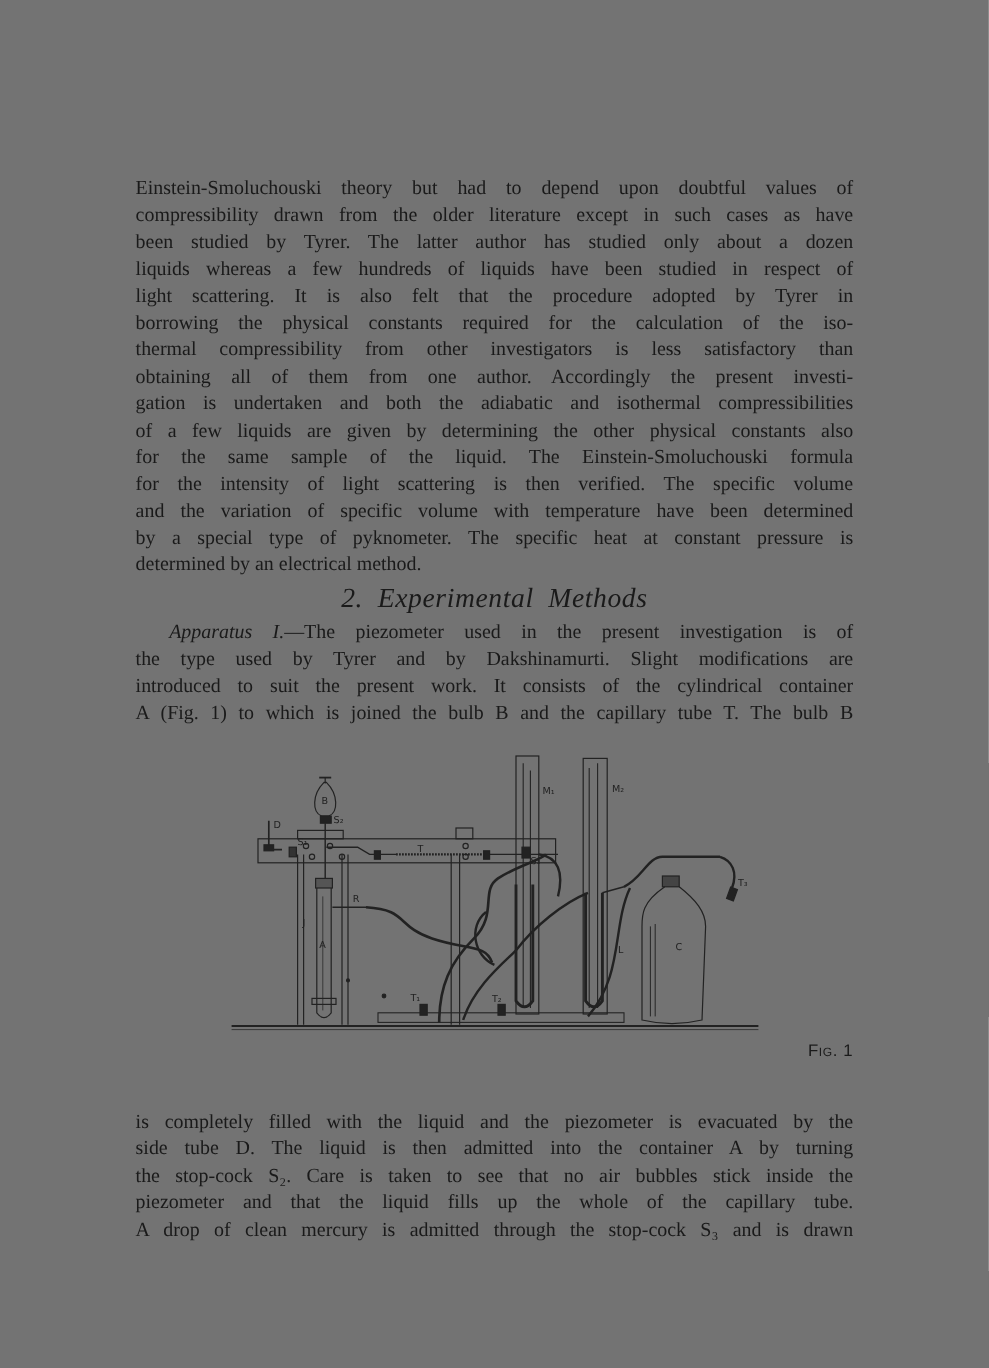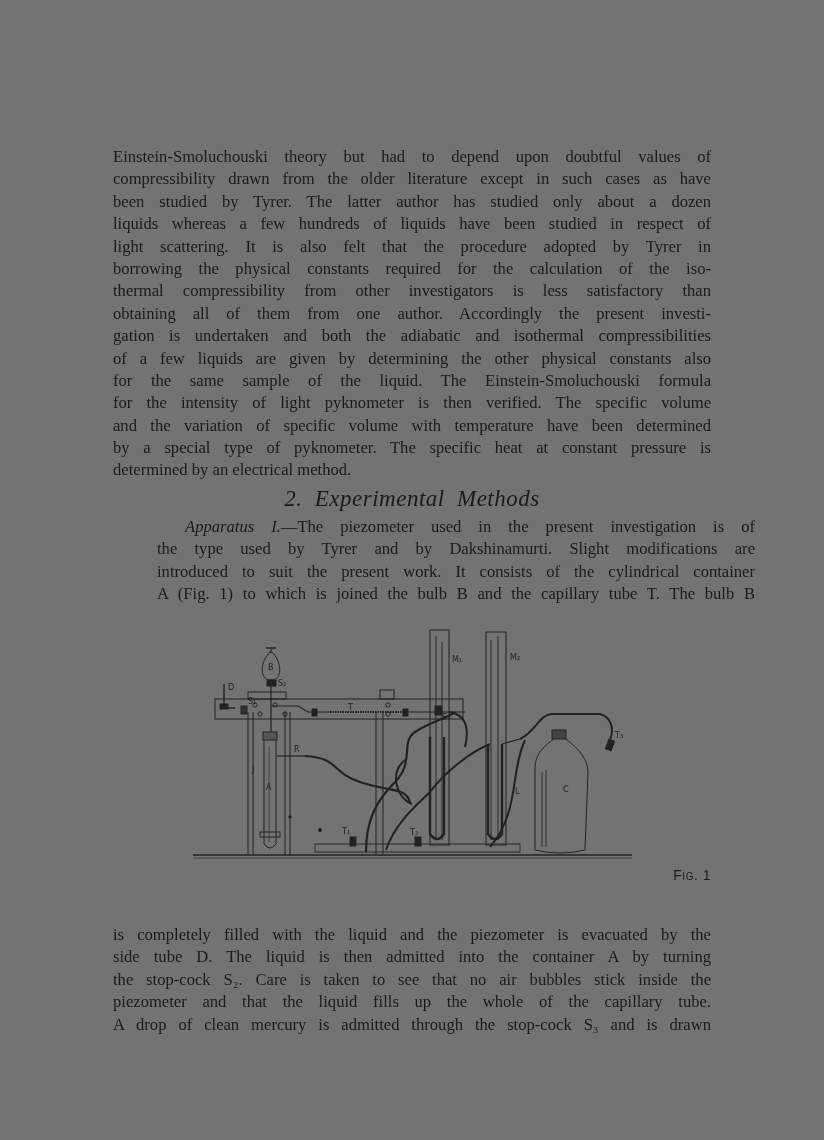--- a/index.html
+++ b/index.html
@@ -17,21 +17,21 @@
     }
     .line { display: block; height: 22.4px; white-space: nowrap; text-align: justify; text-align-last: justify; overflow: visible; }
     .line.last { text-align-last: left; }
     .p1 { top: 146px; }
     .heading {
       position: absolute; top: 486px; left: 113px; width: 598px;
       text-align: center; font-style: italic;
       font-family: "Liberation Serif", "DejaVu Serif", serif;
       font-size: 23px; color: #1a1a1a; letter-spacing: 0.5px; word-spacing: 6px;
     }
-    .p2 { top: 516px; margin-left: 44px; }
+    .p2 { top: 516px; }
     .indent { padding-left: 28px; }
     .italic { font-style: italic; }
     .figure { position: absolute; left: 190px; top: 622px; width: 445px; height: 240px; }
     .fig-caption {
       position: absolute; top: 867px; left: 113px; width: 598px; text-align: right;
       font-family: Liberation Sans, sans-serif; font-size: 14px; color: #1a1a1a;
     }
     .fig-sub {
       position: absolute; top: 887px; left: 113px; width: 598px; text-align: center;
       font-family: "Liberation Serif", "DejaVu Serif", serif; font-size: 13px; color: #1a1a1a;
@@ -50,21 +50,21 @@
     <span class="line">compressibility drawn from the older literature except in such cases as have</span>
     <span class="line">been studied by Tyrer. The latter author has studied only about a dozen</span>
     <span class="line">liquids whereas a few hundreds of liquids have been studied in respect of</span>
     <span class="line">light scattering. It is also felt that the procedure adopted by Tyrer in</span>
     <span class="line">borrowing the physical constants required for the calculation of the iso-</span>
     <span class="line">thermal compressibility from other investigators is less satisfactory than</span>
     <span class="line">obtaining all of them from one author. Accordingly the present investi-</span>
     <span class="line">gation is undertaken and both the adiabatic and isothermal compressibilities</span>
     <span class="line">of a few liquids are given by determining the other physical constants also</span>
     <span class="line">for the same sample of the liquid. The Einstein-Smoluchouski formula</span>
-    <span class="line">for the intensity of light pyknometer is then verified. The specific volume</span>
+    <span class="line">for the intensity of light scattering is then verified. The specific volume</span>
     <span class="line">and the variation of specific volume with temperature have been determined</span>
     <span class="line">by a special type of pyknometer. The specific heat at constant pressure is</span>
     <span class="line last">determined by an electrical method.</span>
   </div>
 
   <div class="heading">2. Experimental Methods</div>
 
   <div class="text-block p2">
     <span class="line indent"><span class="italic">Apparatus I.</span><span>—The piezometer used in the present investigation is of</span></span>
     <span class="line">the type used by Tyrer and by Dakshinamurti. Slight modifications are</span>

